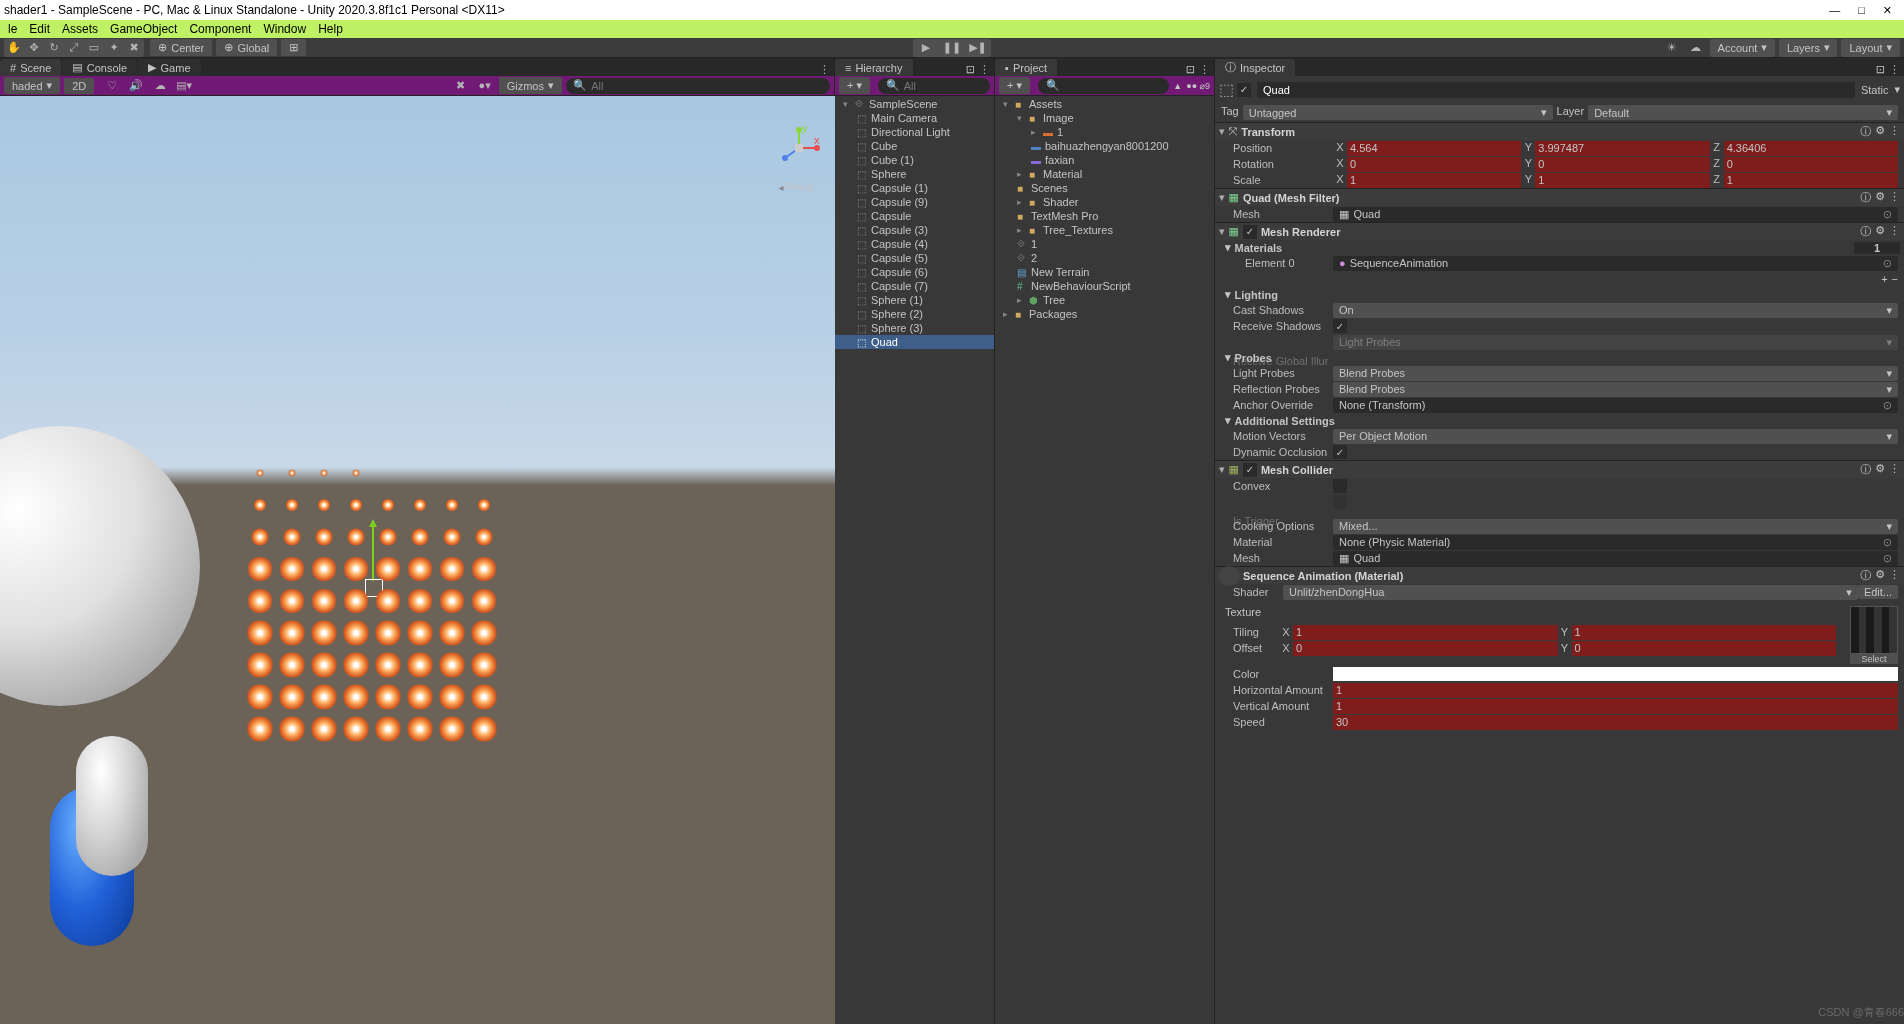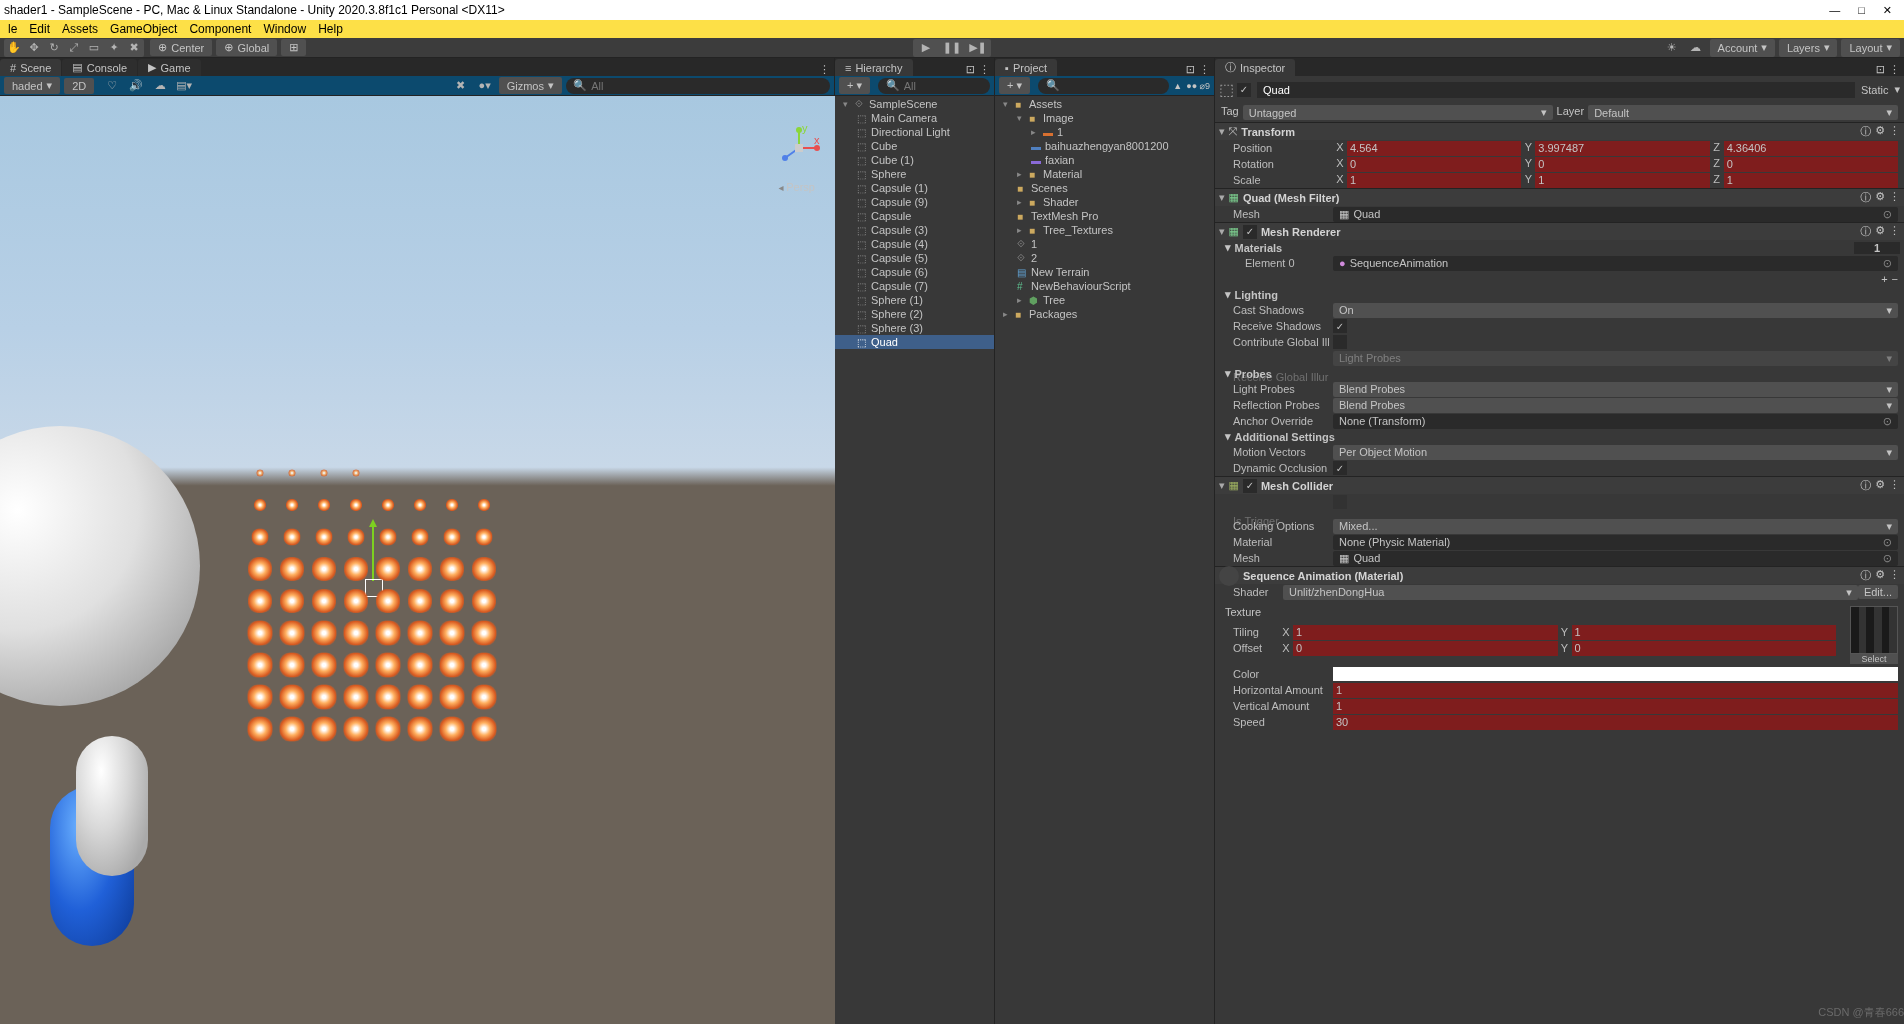--- a/index.html
+++ b/index.html
@@ -1,38 +1,38 @@
 <!DOCTYPE html>
 <html><head>
 <meta charset="utf-8">
 <style>
 * { margin:0; padding:0; box-sizing:border-box; font-family:"Segoe UI",Arial,sans-serif; font-size:11px; color:#c4c4c4; user-select:none; }
 body { background:#383838; width:1904px; height:1024px; overflow:hidden; position:relative; }
 .titlebar { background:#fff; height:20px; display:flex; align-items:center; justify-content:space-between; padding:0 4px; }
 .titlebar span { color:#000; font-size:12px; }
 .winbtns { display:flex; gap:18px; padding-right:8px; }
 .winbtns span { color:#000; font-size:11px; }
-.menubar { background:#fde047; height:18px; display:flex; align-items:center; gap:12px; padding:0 8px; }
+.menubar { background:#bef264; height:18px; display:flex; align-items:center; gap:12px; padding:0 8px; }
 .menubar span { color:#000; font-size:12px; }
 .toolbar { background:#3c3c3c; height:20px; display:flex; align-items:center; padding:0 4px; border-bottom:1px solid #232323; }
 .tbtn { width:20px; height:18px; display:flex; align-items:center; justify-content:center; color:#b4b4b4; }
 .tool-group { display:flex; background:#505050; border-radius:2px; margin-right:6px; }
 .pill { background:#505050; padding:2px 8px; border-radius:2px; display:flex; align-items:center; gap:4px; margin-right:4px; }
 .center-play { position:absolute; left:50%; transform:translateX(-50%); display:flex; gap:0; background:#505050; border-radius:2px; }
 .center-play .tbtn { width:26px; }
 .right-tools { margin-left:auto; display:flex; gap:4px; }
 .dd { background:#505050; padding:2px 8px; border-radius:2px; display:flex; align-items:center; gap:4px; }
 .main { display:flex; height:calc(100% - 58px); }
 .panel { background:#383838; display:flex; flex-direction:column; border-right:1px solid #232323; }
 .tabs { display:flex; background:#282828; height:18px; align-items:flex-end; }
 .tab { background:#383838; padding:2px 10px; border-top-left-radius:3px; border-top-right-radius:3px; margin-right:1px; display:flex; align-items:center; gap:4px; height:17px; }
 .tab.inactive { background:#2e2e2e; color:#888; }
 .tab-spacer { flex:1; }
 .tab-icons { display:flex; gap:4px; padding-right:4px; }
-.subbar { background:#0c4a6e; height:20px; display:flex; align-items:center; padding:0 4px; gap:4px; border-bottom:1px solid #232323; }
+.subbar { background:#701a75; height:20px; display:flex; align-items:center; padding:0 4px; gap:4px; border-bottom:1px solid #232323; }
 .search { background:#2a2a2a; border-radius:10px; padding:1px 8px; display:flex; align-items:center; gap:4px; flex:1; height:16px; }
 .search input { background:transparent; border:none; color:#888; width:100%; outline:none; }
 
 .scene { width:835px; position:relative; background:linear-gradient(to bottom,#a8c8e0 0%,#b8d0e6 25%,#c8d8e8 40%,#6b6258 42%,#6b6258 100%); overflow:hidden; }
 .gizmo { position:absolute; right:14px; top:30px; width:44px; height:44px; }
 .persp { position:absolute; right:20px; top:85px; color:#888; font-size:10px; }
 .sphere-obj { position:absolute; left:-80px; top:330px; width:280px; height:280px; border-radius:50%; background:radial-gradient(circle at 35% 30%,#fff,#e0e0e0 45%,#b8b8b8 70%,#888 100%); }
 .spritegrid { position:absolute; left:248px; top:365px; display:grid; grid-template-columns:repeat(8,30px); grid-template-rows:repeat(9,30px); gap:2px 2px; }
 .sprite { width:24px; height:24px; border-radius:40%; background:radial-gradient(circle,#fff 10%,#ffb060 35%,#d85a20 65%,transparent 80%); }
 .sprite.tiny { transform:scale(0.3); opacity:0.8; }
@@ -608,24 +608,20 @@
         <div class="ddfield">
           <span>On</span>
           <span>▾</span>
         </div>
       </div>
     <div class="proprow">
         <span class="lbl">Receive Shadows</span>
         <div class="check on"></div>
       </div>
     <div class="proprow">
-        <span class="lbl">Contribute Global Ill</span>
-        <div class="check"></div>
-      </div>
-    <div class="proprow">
         <span class="lbl dim">Receive Global Illur</span>
         <div class="ddfield" style="opacity:.5">
           <span>Light Probes</span>
           <span>▾</span>
         </div>
       </div>
     <div class="section-fold">
         <span>▾</span>
         <span>Probes</span>
       </div>
@@ -669,20 +665,24 @@
     <div class="comp-head">
         <span class="arrow">▾</span>
         <span style="color:#9db060">▦</span>
         <div class="check on"></div>
         <b>Mesh Collider</b>
         <div class="right-icons">
           <span>ⓘ</span>
           <span>⚙</span>
           <span>⋮</span>
         </div>
+      </div>
+    <div class="proprow">
+        <span class="lbl">Convex</span>
+        <div class="check"></div>
       </div>
     <div class="proprow">
         <span class="lbl dim">Is Trigger</span>
         <div class="check" style="opacity:.4"></div>
       </div>
     <div style="height:8px"></div>
     <div class="proprow">
         <span class="lbl">Cooking Options</span>
         <div class="ddfield">
           <span>Mixed...</span>

